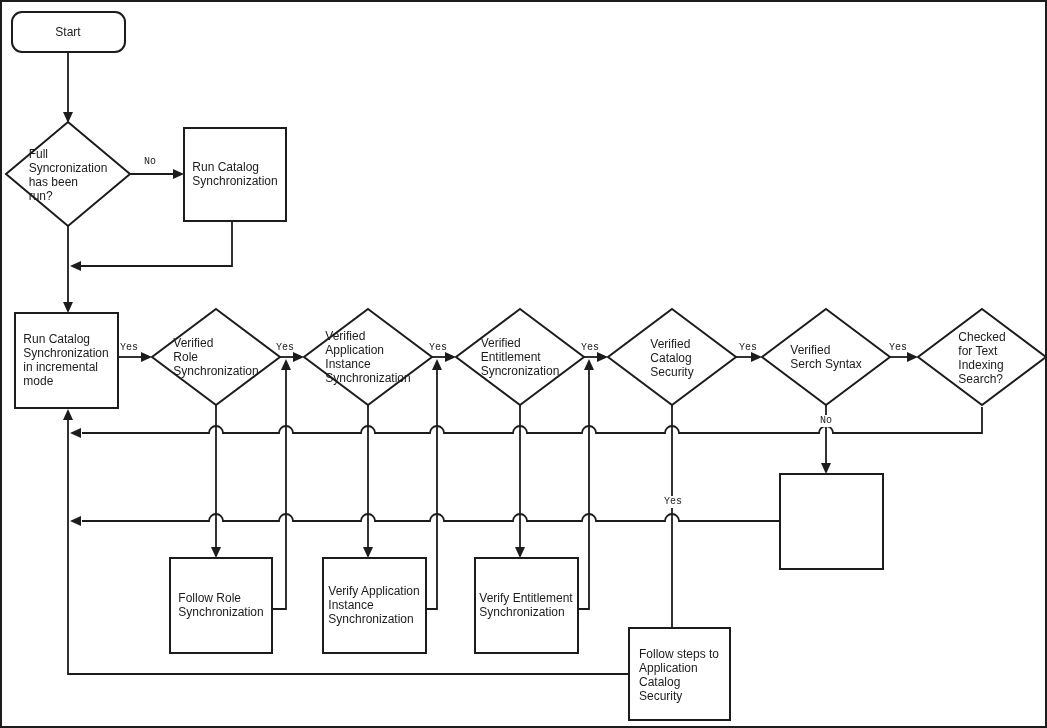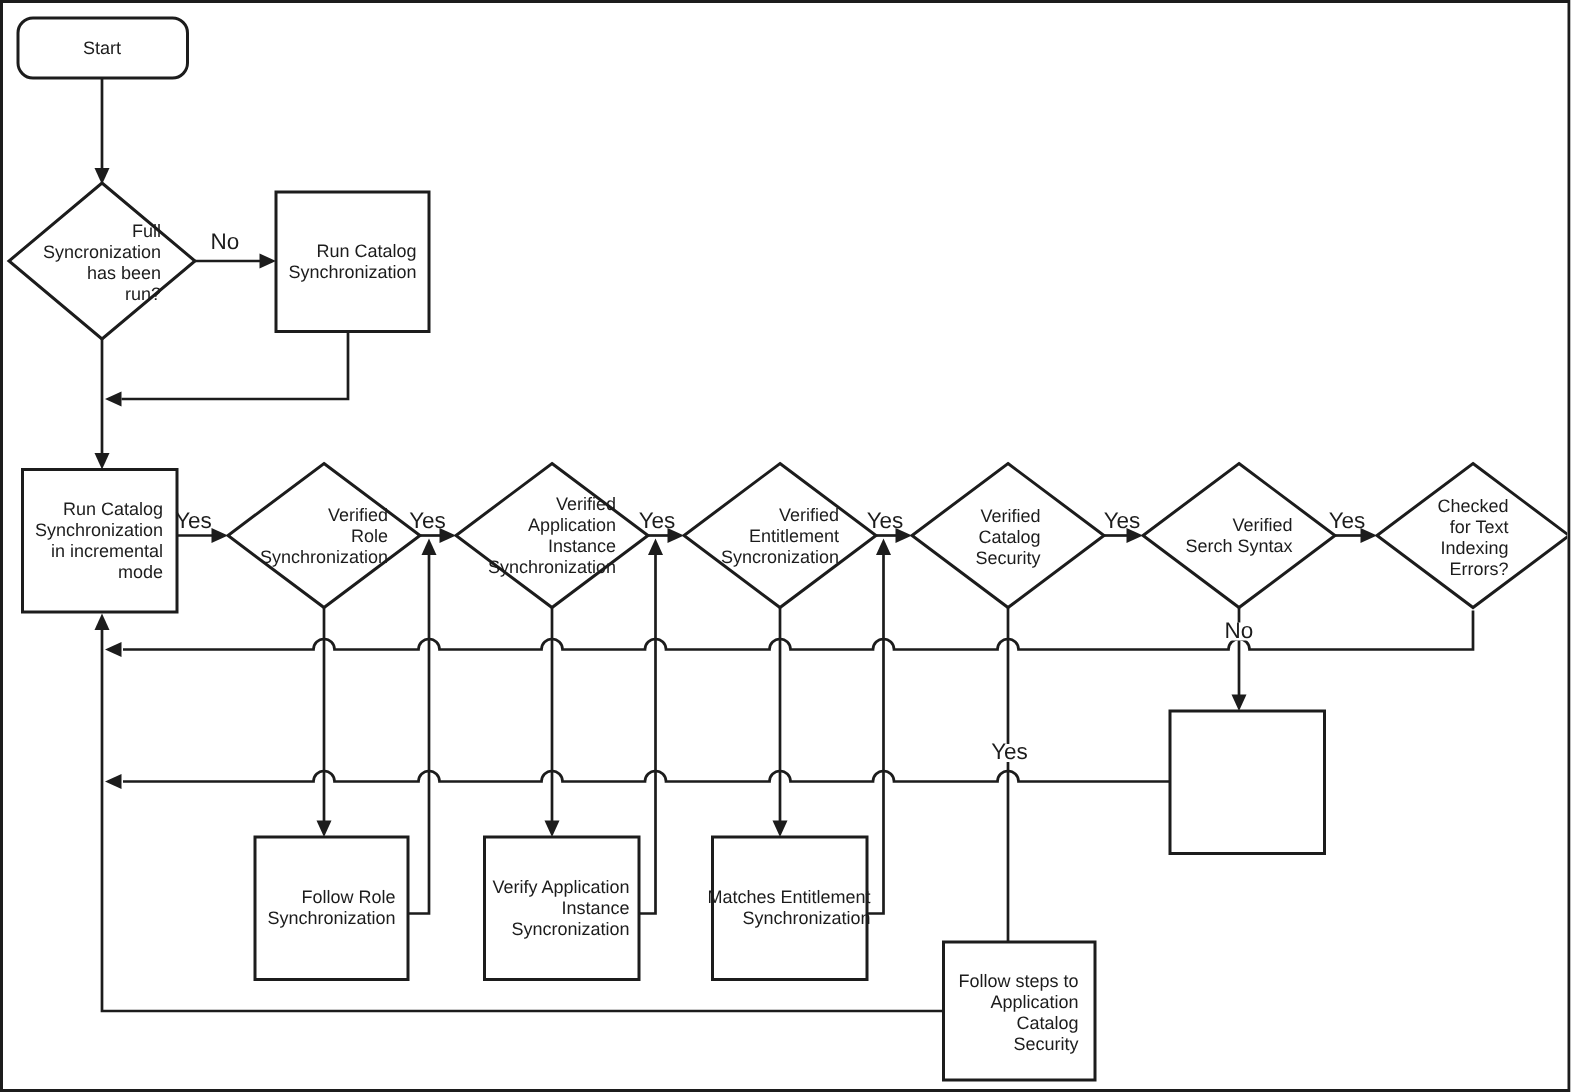--- a/index.html
+++ b/index.html
@@ -12,31 +12,32 @@
     overflow:hidden;
     font-family:"Liberation Sans", sans-serif;
   }
   .canvas svg { position:absolute; left:0; top:0; }
   .lbl {
     position:absolute;
     transform:translate(-50%,-50%);
     font-size:12px;
     line-height:14px;
     color:#1c1c1c;
-    text-align:right;
+    text-align:left;
     white-space:pre-line;
   }
   .edge-lbl {
     position:absolute;
     transform:translate(-50%,-50%);
-    font-size:15px;
+    font-size:10px;
     line-height:12px;
     color:#1c1c1c;
     text-align:center;
     white-space:nowrap;
+    font-family:Liberation Mono, monospace;
   }
   .edge-lbl.bg { background:#ffffff; padding:0 2px; }
 </style>
 </head>
 <body>
 
 <div class="canvas">
 
   <svg width="1043" height="724" viewBox="0 0 1043 724">
 
@@ -128,27 +129,27 @@
 Entitlement
 Syncronization</div>
   <div class="lbl" style="left:670px;top:356px">Verified
 Catalog
 Security</div>
   <div class="lbl" style="left:824px;top:355px">Verified
 Serch Syntax</div>
   <div class="lbl" style="left:980px;top:356px">Checked
 for Text
 Indexing
-Errors?</div>
+Search?</div>
   <div class="lbl" style="left:219px;top:603px">Follow Role
 Synchronization</div>
   <div class="lbl" style="left:372px;top:603px">Verify Application
 Instance
-Syncronization</div>
-  <div class="lbl" style="left:524px;top:603px">Matches Entitlement
+Synchronization</div>
+  <div class="lbl" style="left:524px;top:603px">Verify Entitlement
 Synchronization</div>
   <div class="lbl" style="left:677px;top:673px">Follow steps to
 Application
 Catalog
 Security</div>
 
   <div class="edge-lbl" style="left:148px;top:160px">No</div>
   <div class="edge-lbl" style="left:127px;top:346px">Yes</div>
   <div class="edge-lbl" style="left:283px;top:346px">Yes</div>
   <div class="edge-lbl" style="left:436px;top:346px">Yes</div>

